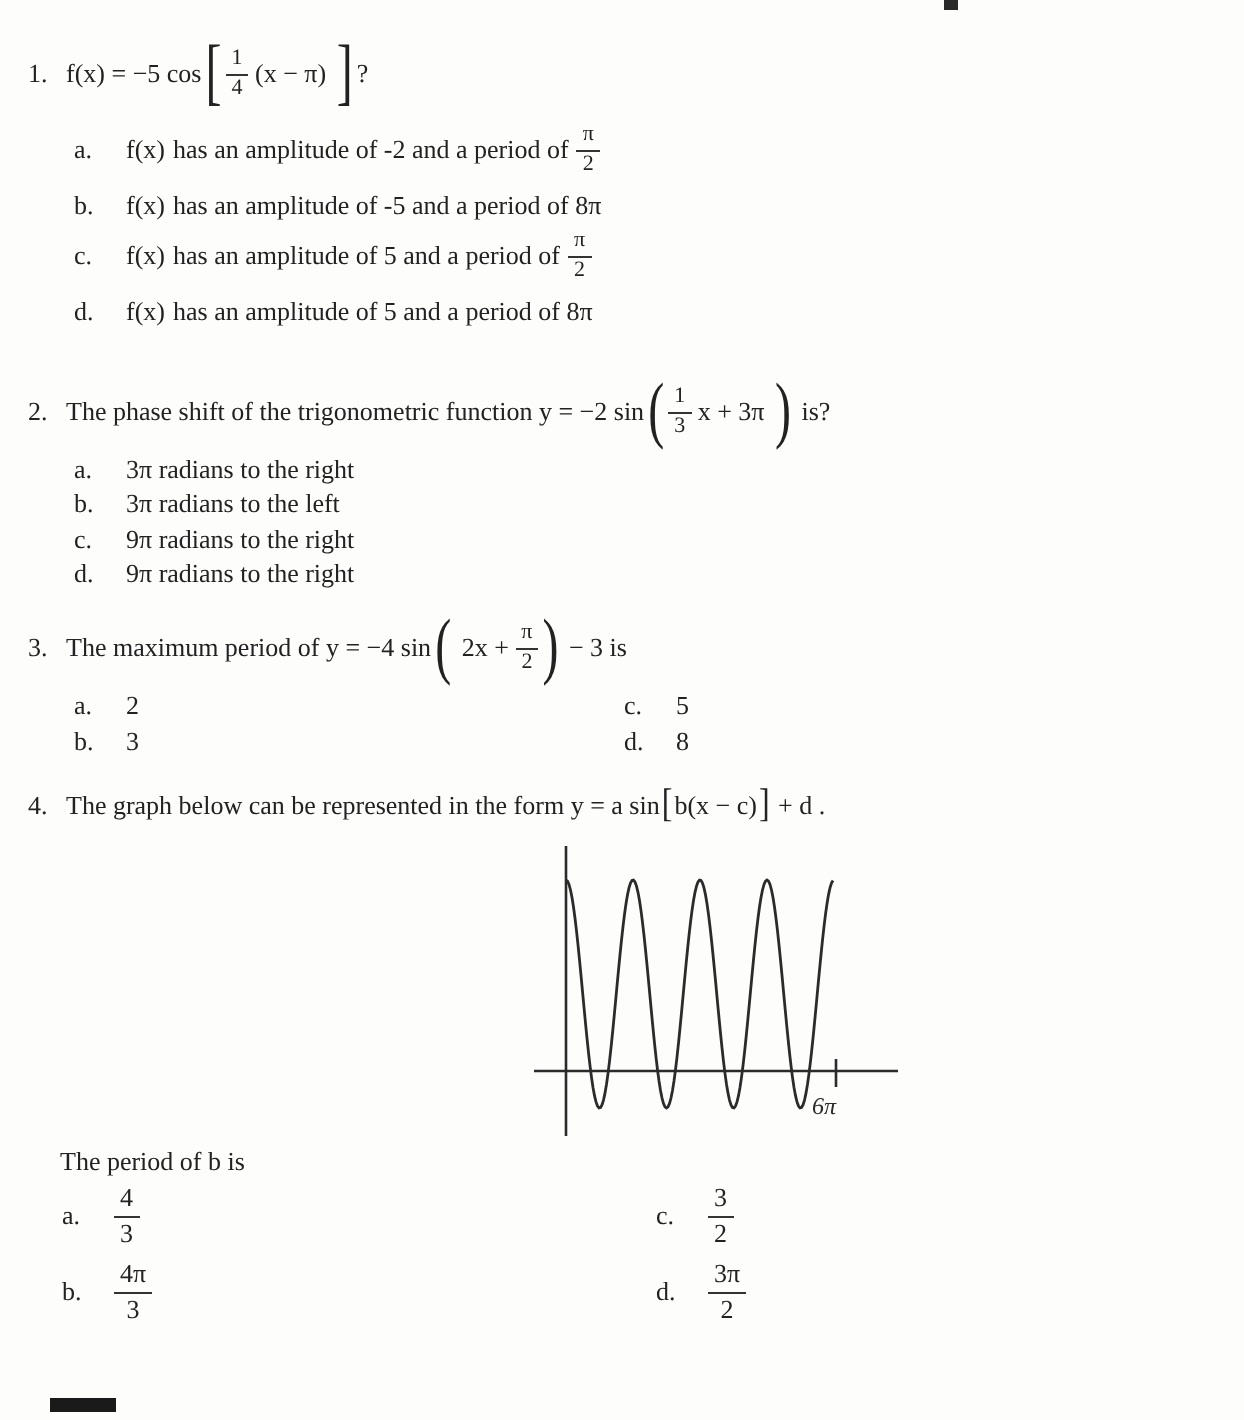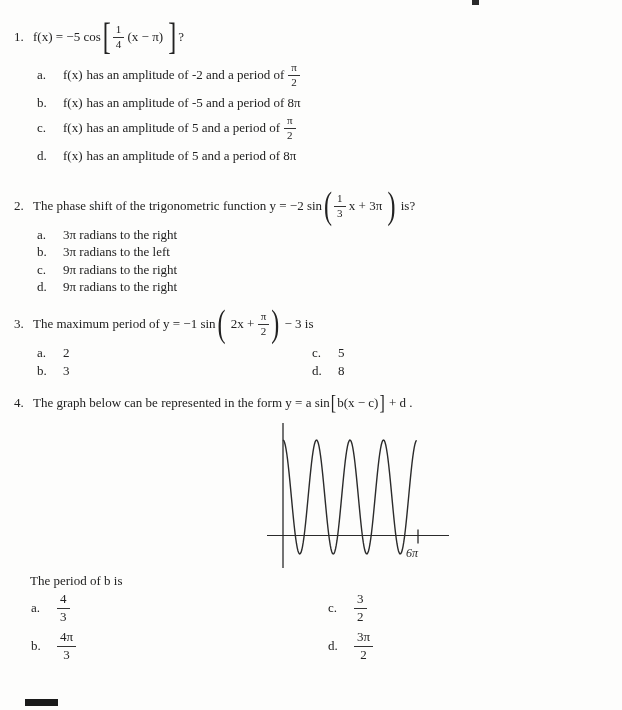--- a/index.html
+++ b/index.html
@@ -108,21 +108,21 @@
         <span>9π radians to the right</span>
       </div>
     </div>
   </section>
 
   <section class="q" style="top:303px;">
     <div class="stemline" style="height:42px;">
       <span class="qnum">3.</span>
       <span style="white-space:pre;">The maximum period of </span>
       <span class="math">
-        <span class="it">y</span><span> = −1 sin</span>
+        <span class="it">y</span><span> = −4 sin</span>
         <span class="bigd">(</span>
         <span class="it"> 2x + </span>
         <span class="frac"><span class="num">π</span><span class="den">2</span></span>
         <span class="bigd">)</span>
         <span> − 3 is</span>
       </span>
     </div>
     <div class="optrow" style="height:18px;">
       <div class="opt">
         <span class="optletter">a.</span>

